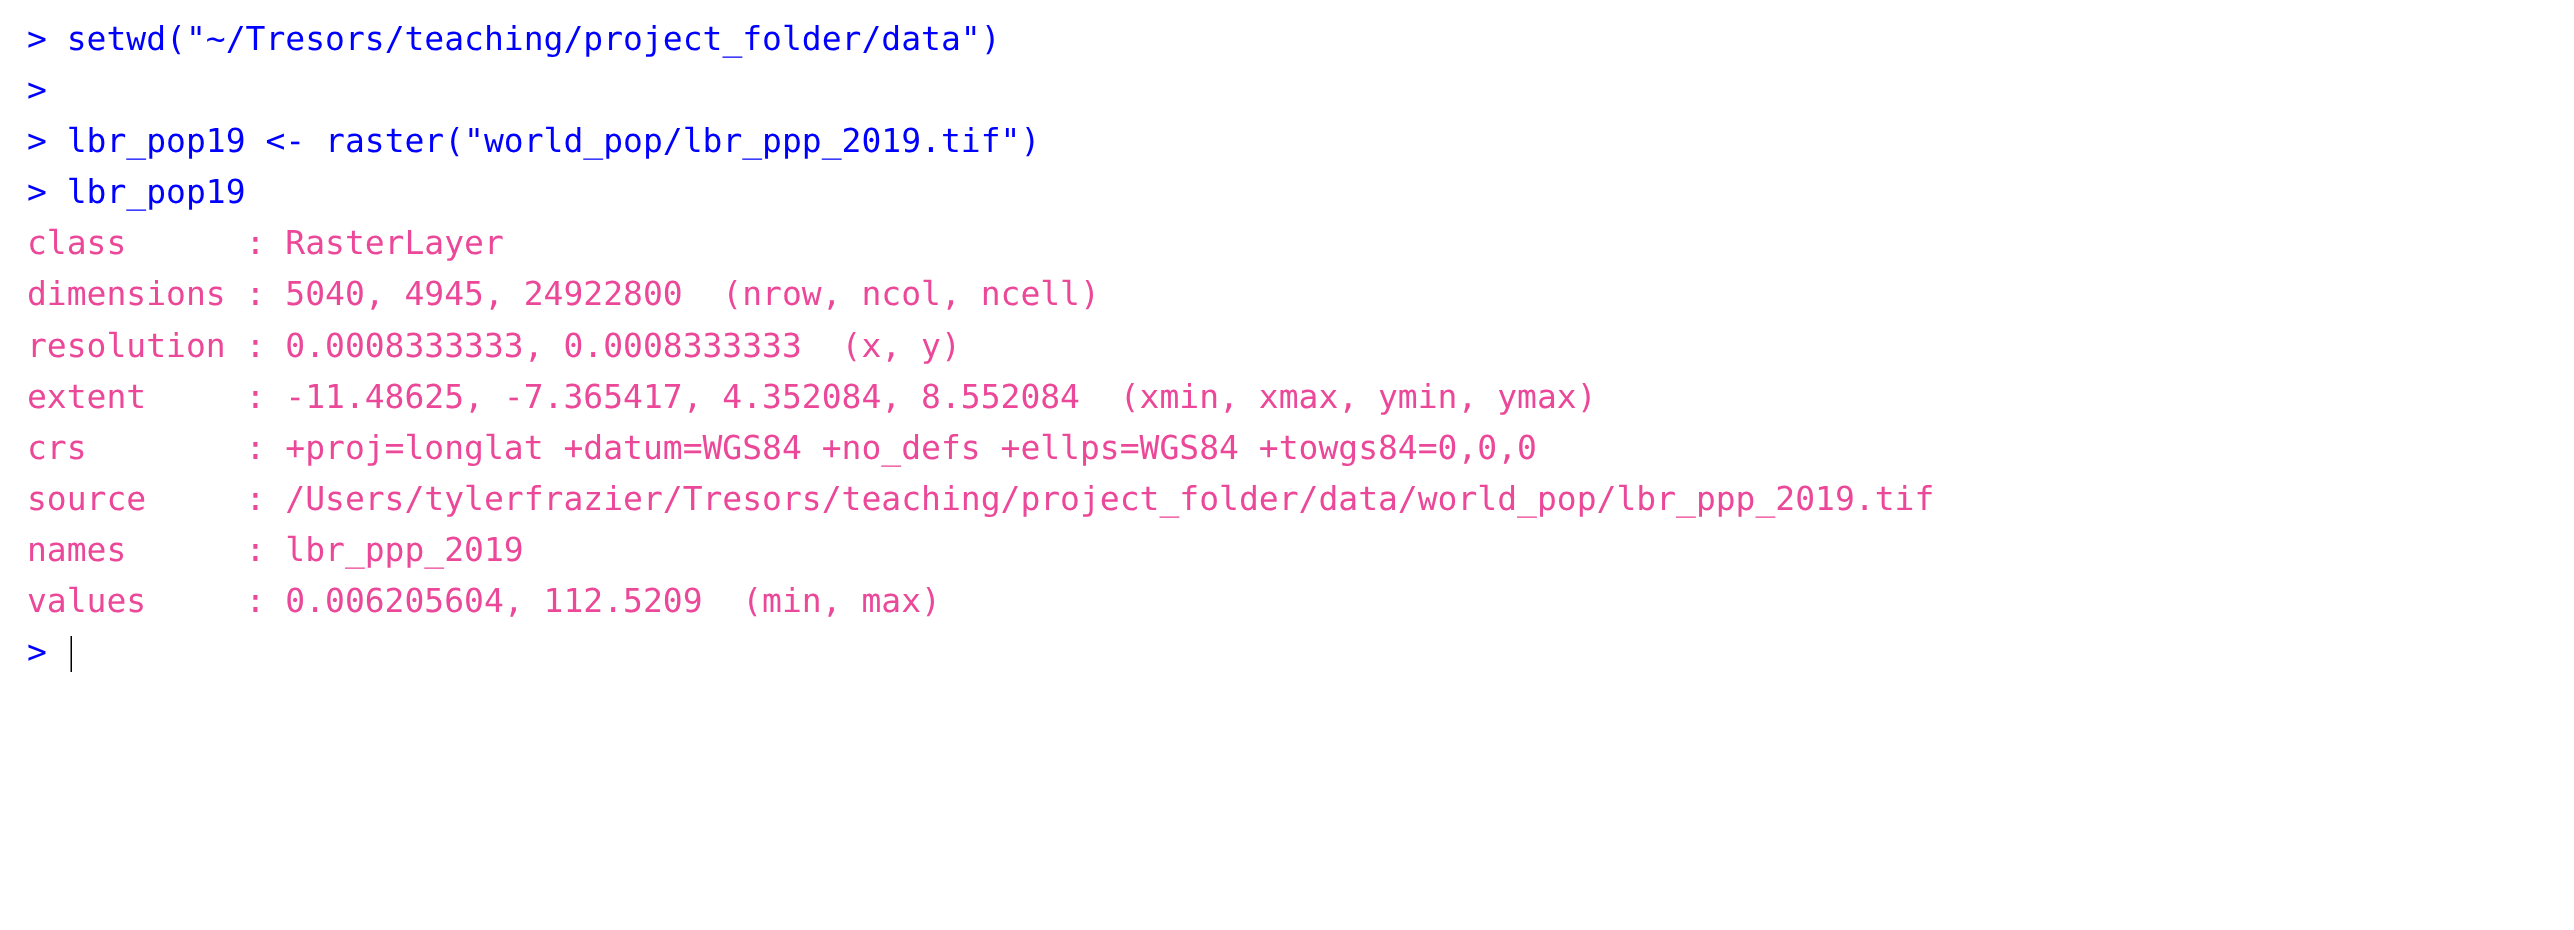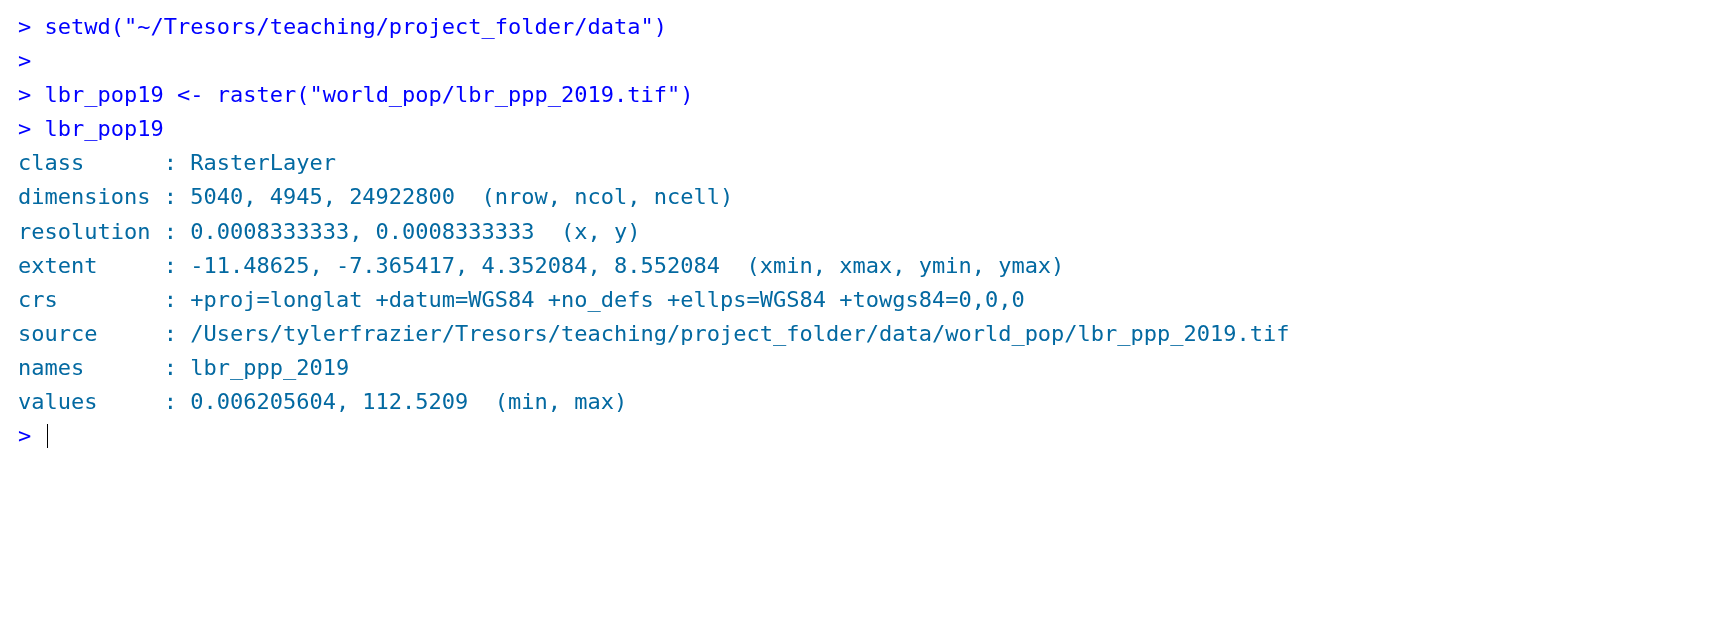--- a/index.html
+++ b/index.html
@@ -10,21 +10,21 @@
     font-size: 22px;
     line-height: 1.55;
     color: #000000;
   }
   .console {
     padding: 10px 18px 10px 18px;
     white-space: pre;
   }
   .prompt { color: #0000ff; }
   .input  { color: #0000ff; }
-  .output { color: #0369a1; }
+  .output { color: #ec4899; }
   .line   { display: block; }
   .cursor {
     display: inline-block;
     width: 1px;
     height: 1.1em;
     background: #000;
     vertical-align: text-bottom;
     margin-left: 2px;
   }
 </style>

